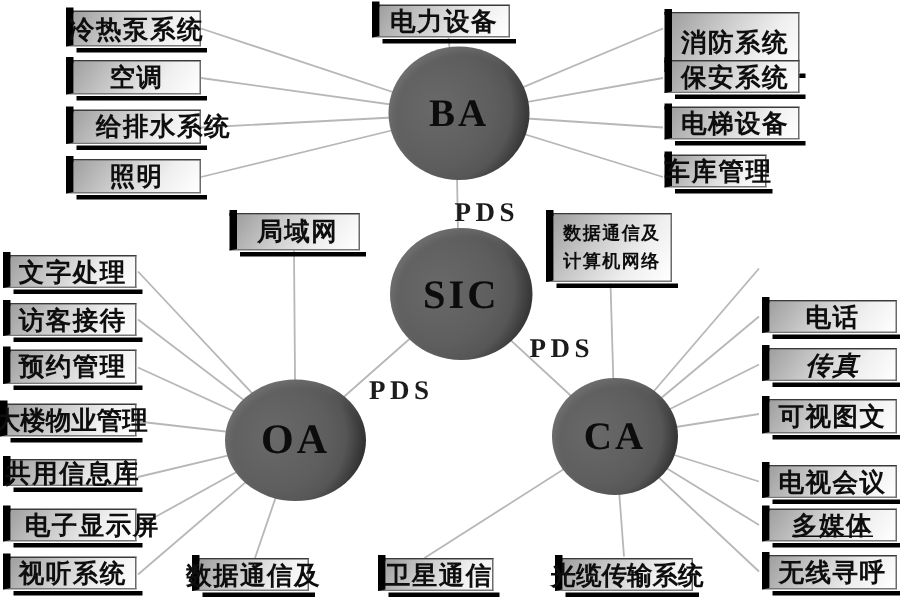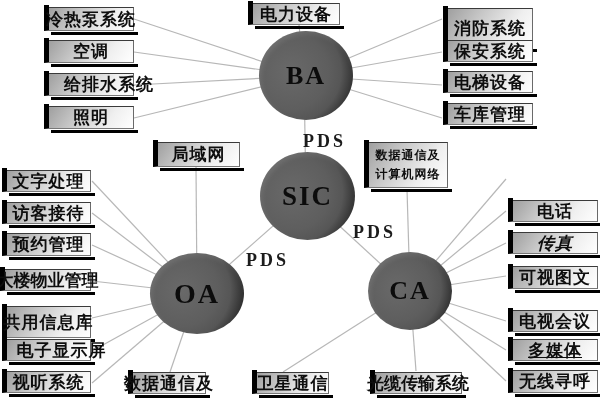--- a/index.html
+++ b/index.html
@@ -98,33 +98,33 @@
   <div class="box" style="left:44px;top:7px;width:90px;height:24px;">冷热泵系统</div>
   <div class="box" style="left:44px;top:40px;width:90px;height:23px;">空调</div>
   <div class="box" style="left:44px;top:73px;width:90px;height:23px;padding-left:36px;">给排水系统</div>
   <div class="box" style="left:44px;top:106px;width:90px;height:23px;">照明</div>
 
   <div class="box" style="left:248px;top:3px;width:92px;height:22px;">电力设备</div>
 
   <div class="box" style="left:443px;top:8px;width:90px;height:40px;">消防系统</div>
   <div class="box" style="left:443px;top:40px;width:90px;height:22px;">保安系统</div>
   <div class="box" style="left:443px;top:71px;width:90px;height:22px;">电梯设备</div>
-  <div class="box" style="left:443px;top:103px;width:90px;height:22px;">车库管理</div>
+  <div class="box" style="left:443px;top:103px;width:68px;height:22px;">车库管理</div>
 
   <div class="box" style="left:153px;top:142px;width:87px;height:25px;">局域网</div>
   <div class="box two-line" style="left:364px;top:142px;width:84px;height:46px;">
     <span>数据通信及</span>
     <span>计算机网络</span>
   </div>
 
   <div class="box" style="left:2px;top:170px;width:89px;height:22px;">文字处理</div>
   <div class="box" style="left:2px;top:202px;width:89px;height:22px;">访客接待</div>
   <div class="box" style="left:2px;top:233px;width:89px;height:23px;">预约管理</div>
   <div class="box" style="left:0px;top:269px;width:91px;height:22px;letter-spacing:0;">大楼物业管理</div>
-  <div class="box" style="left:2px;top:306px;width:89px;height:32px;">共用信息库</div>
+  <div class="box" style="left:2px;top:306px;width:89px;height:18px;">共用信息库</div>
   <div class="box" style="left:2px;top:339px;width:89px;height:22px;padding-left:26px;">电子显示屏</div>
   <div class="box" style="left:2px;top:371px;width:89px;height:22px;">视听系统</div>
 
   <div class="box" style="left:508px;top:200px;width:90px;height:22px;">电话</div>
   <div class="box" style="left:508px;top:232px;width:90px;height:22px;font-style:italic;">传真</div>
   <div class="box" style="left:508px;top:266px;width:90px;height:23px;">可视图文</div>
   <div class="box" style="left:508px;top:310px;width:90px;height:22px;">电视会议</div>
   <div class="box" style="left:508px;top:339px;width:90px;height:22px;text-decoration:underline;">多媒体</div>
   <div class="box" style="left:508px;top:370px;width:90px;height:23px;">无线寻呼</div>
 

